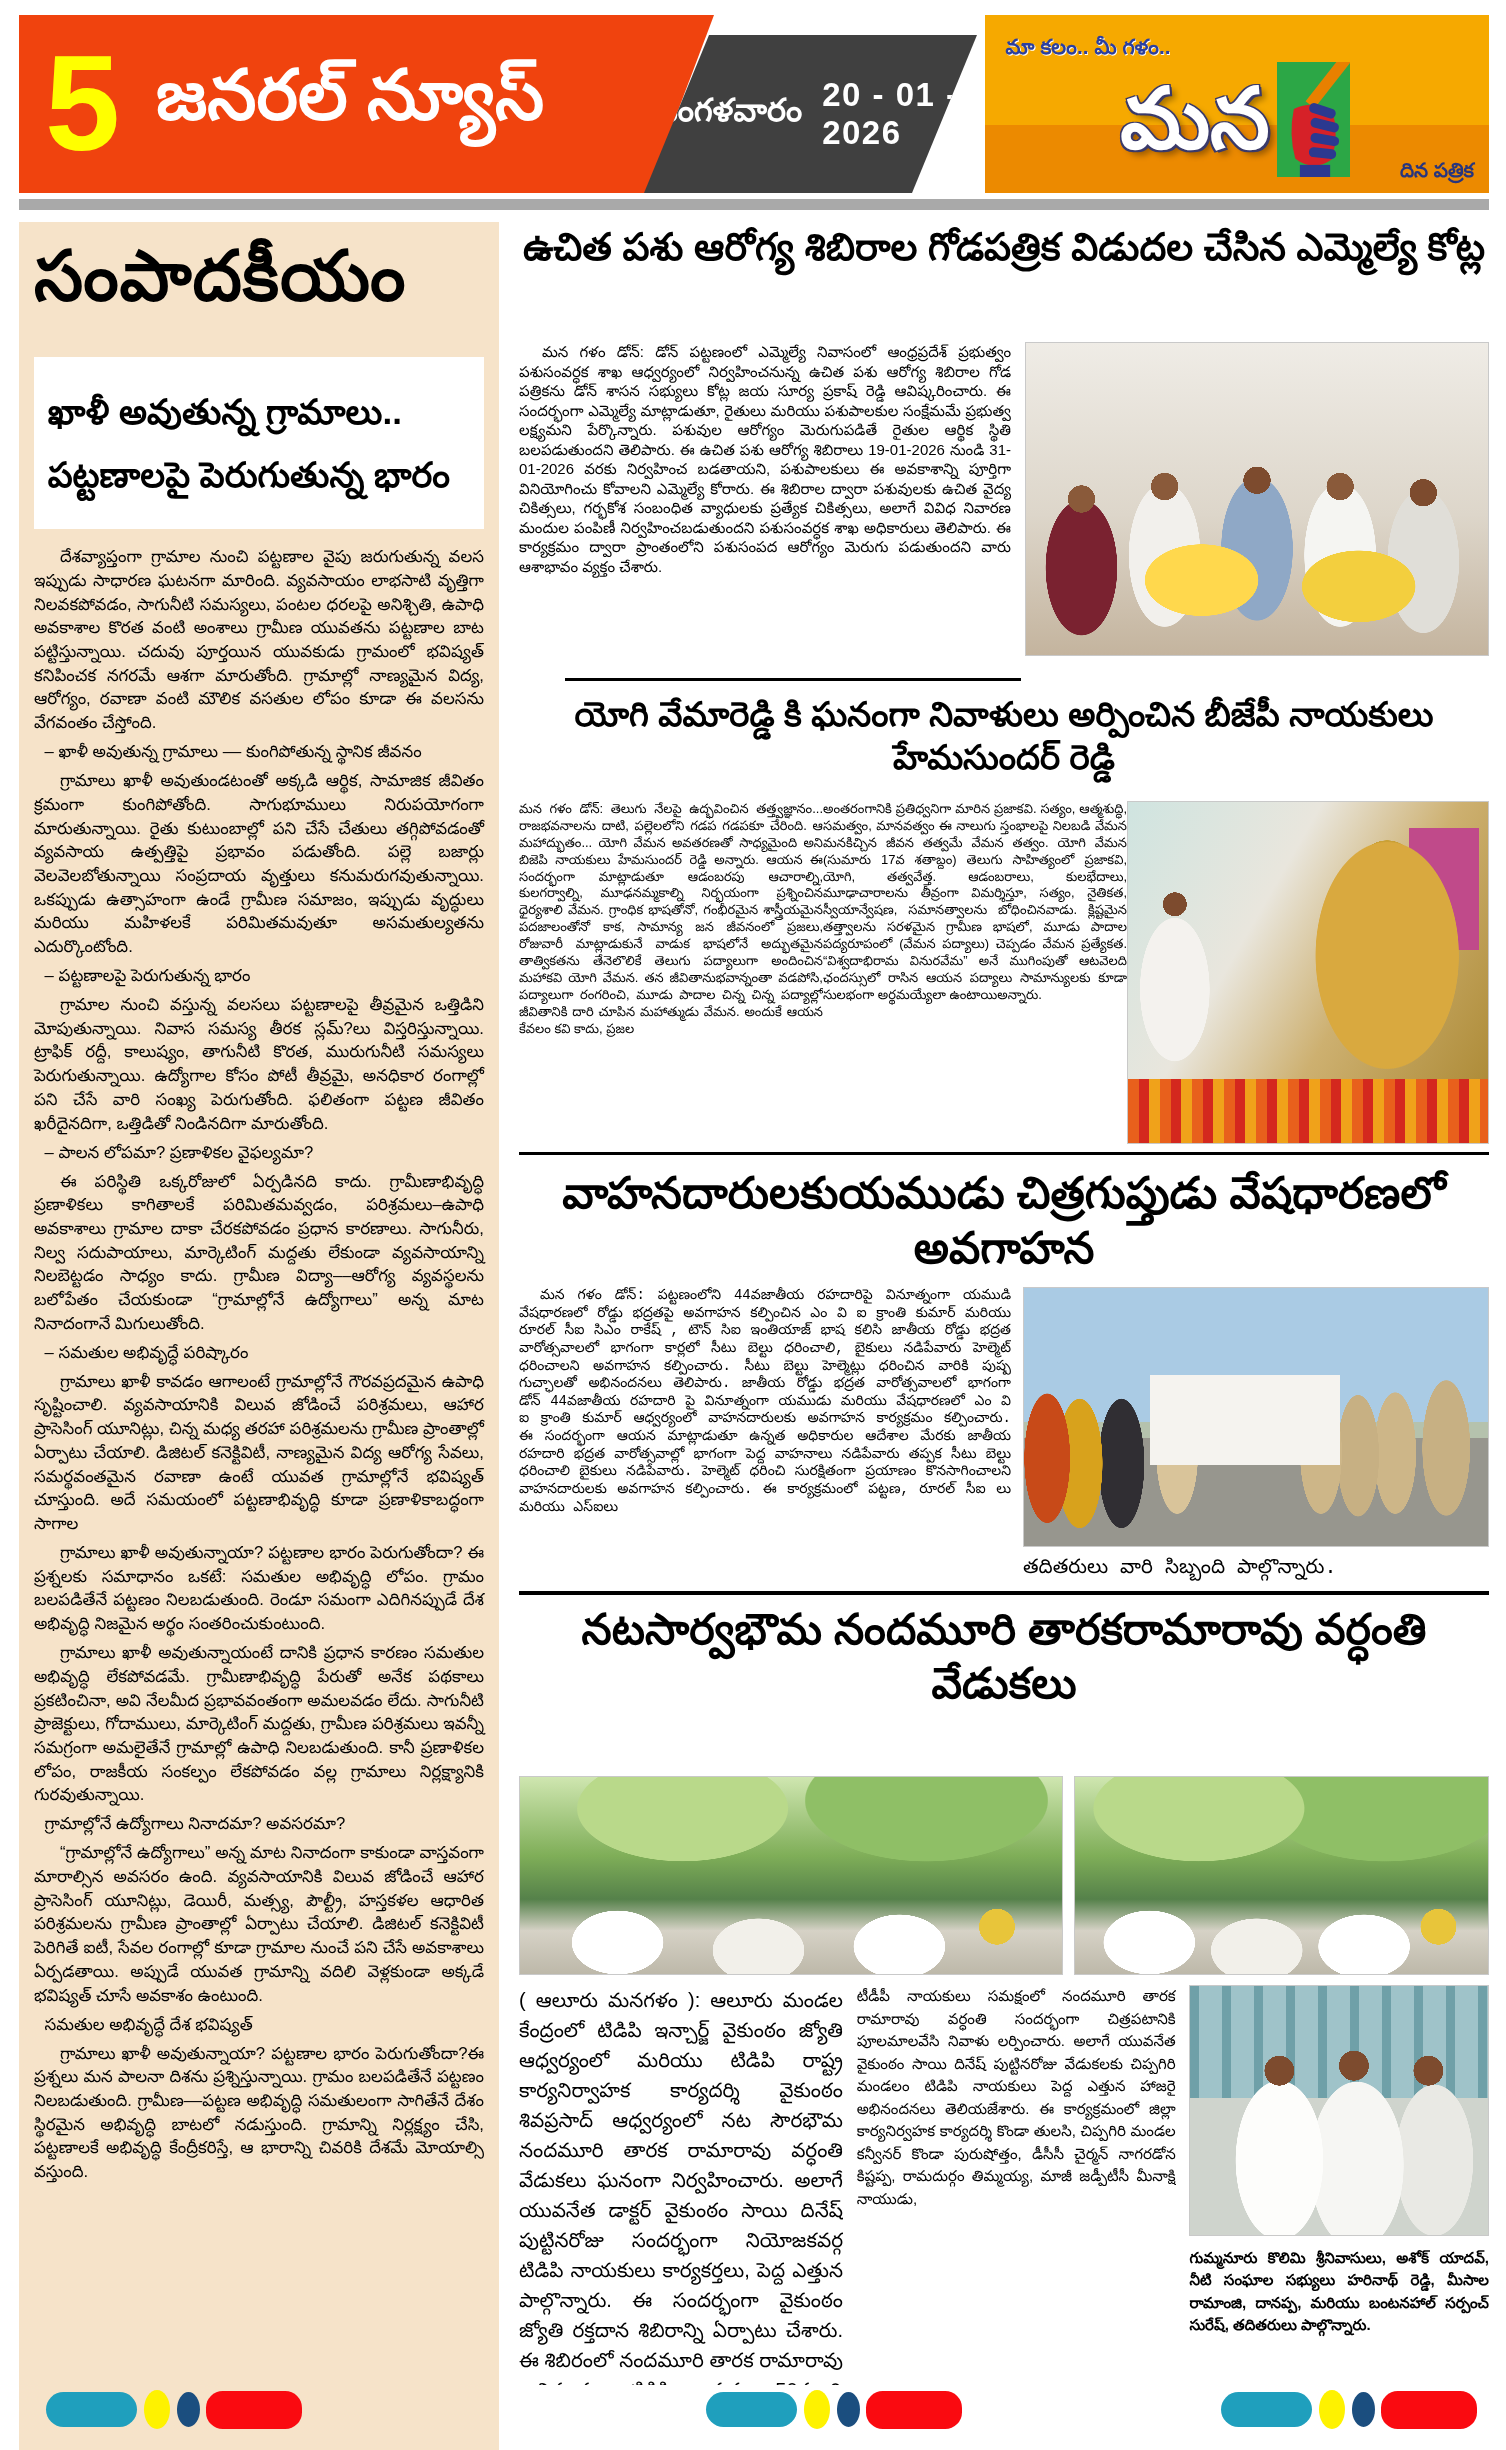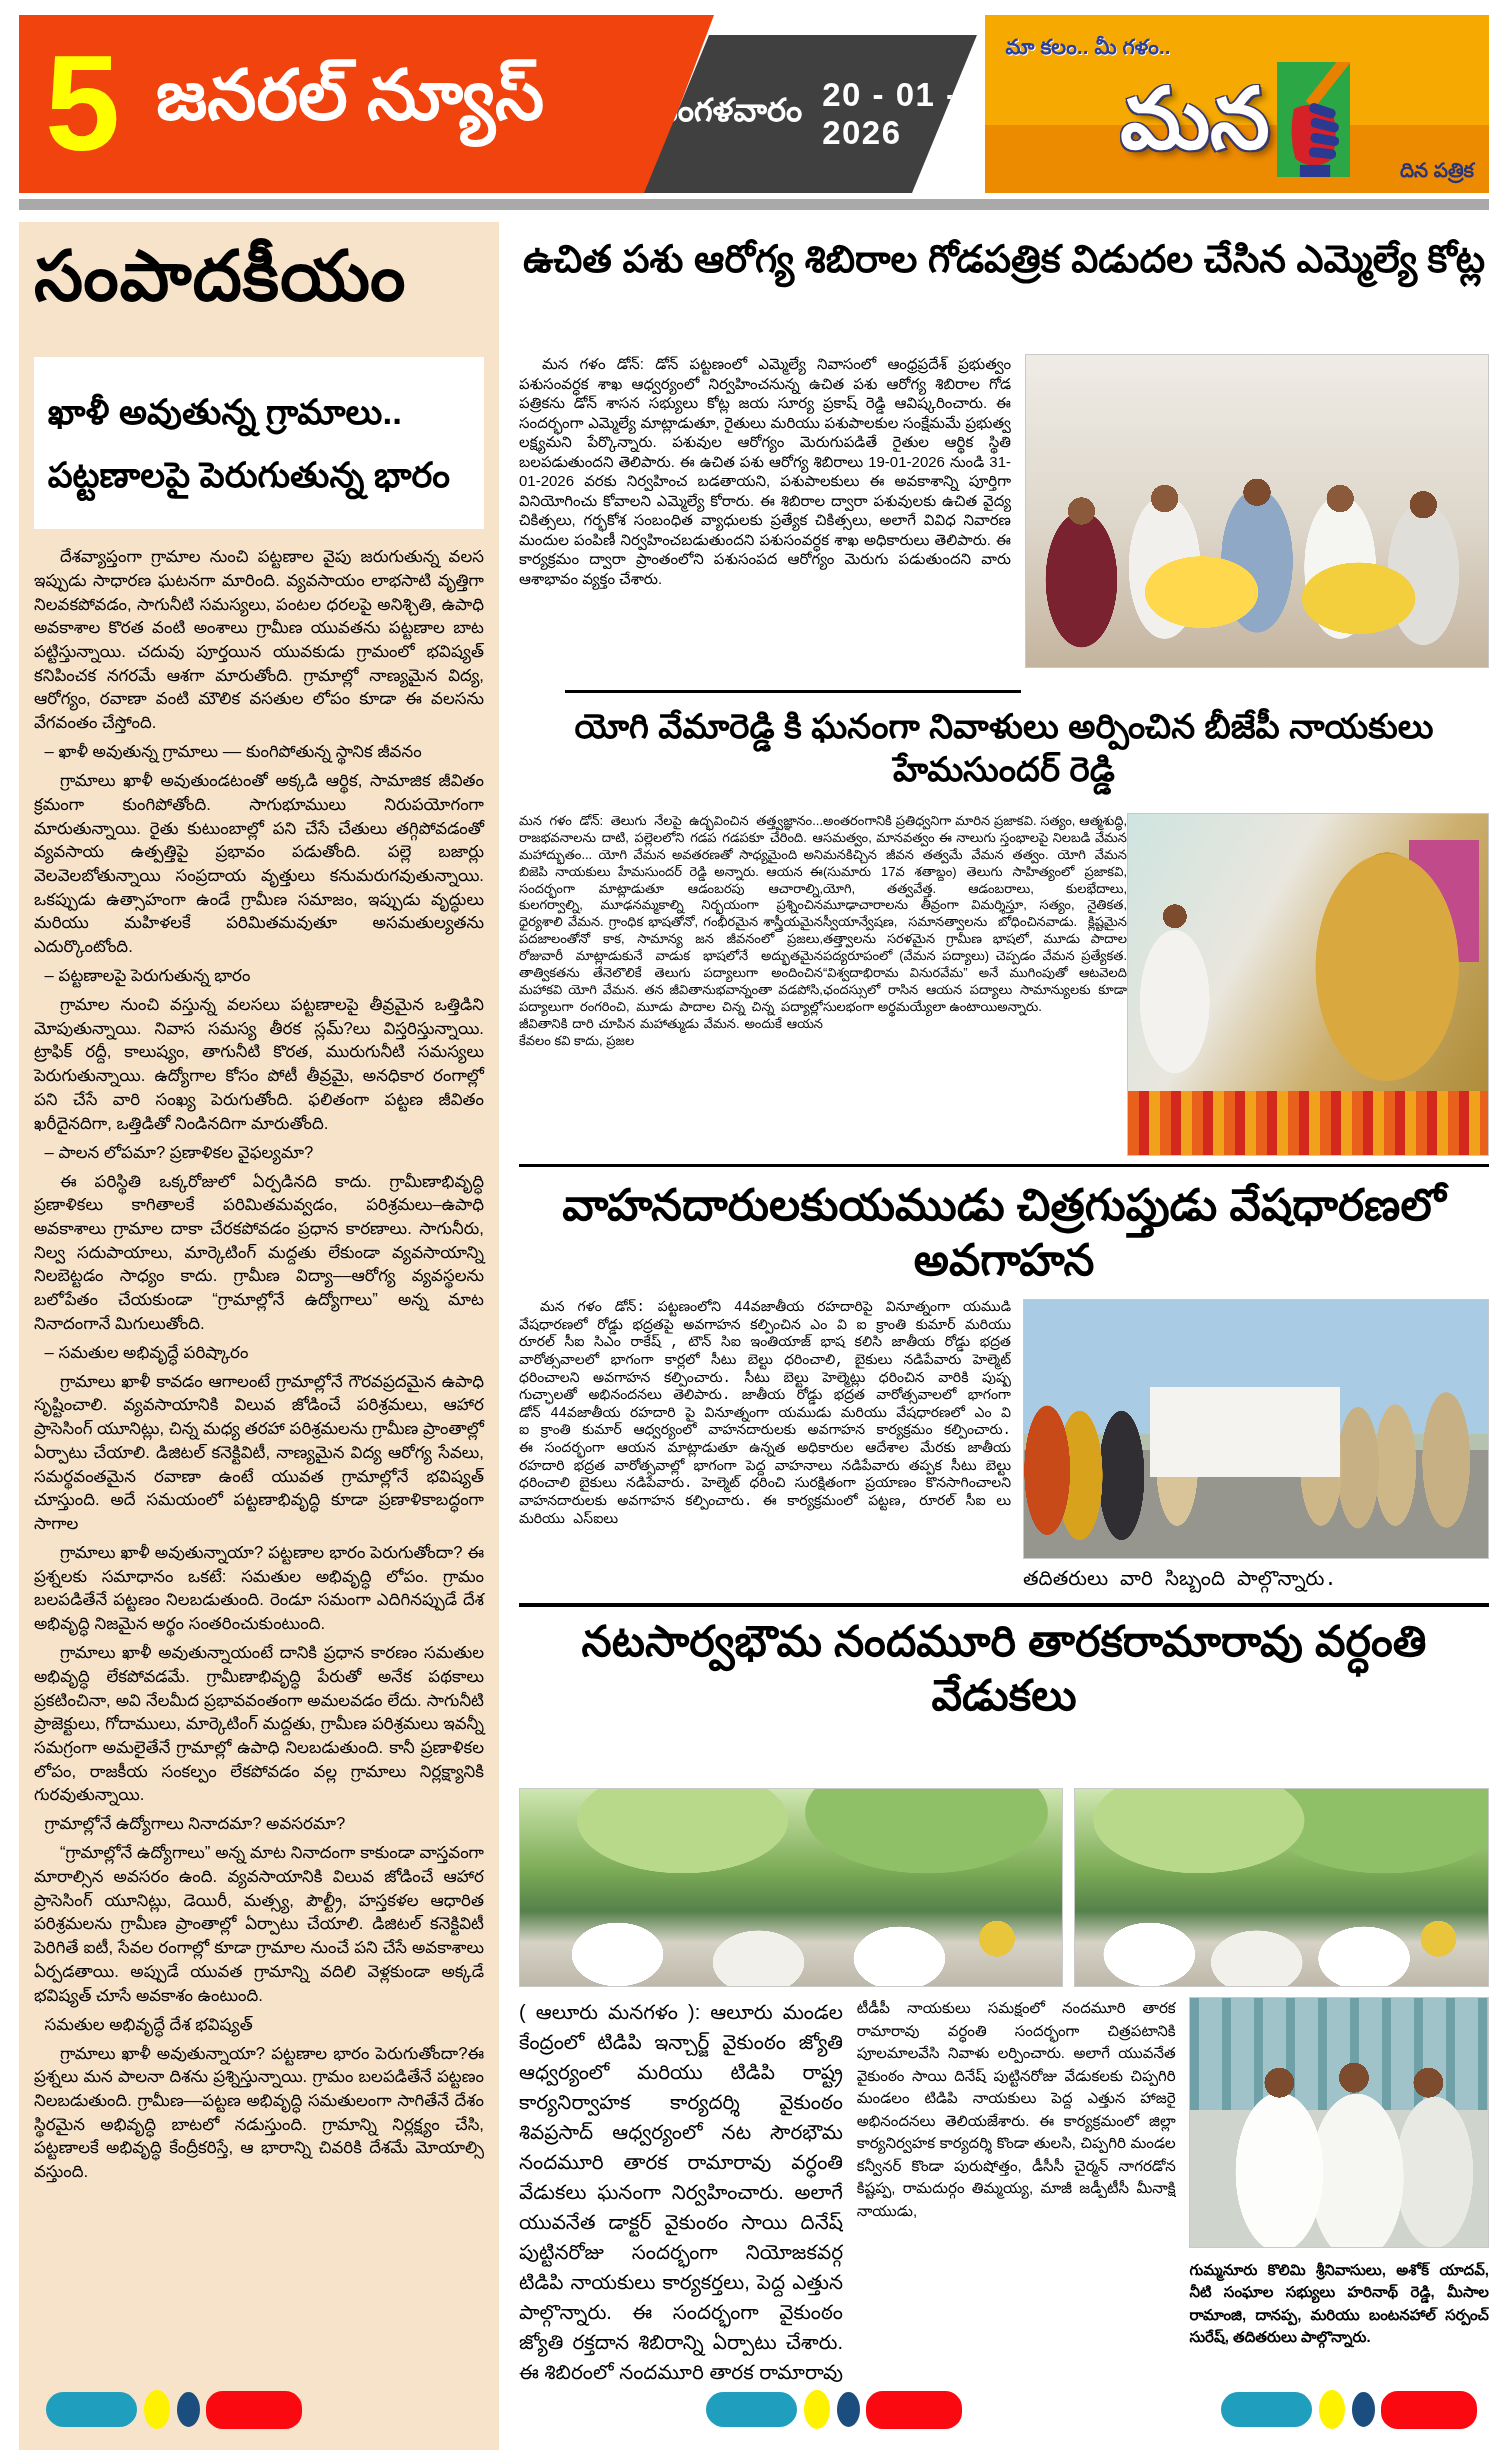--- a/index.html
+++ b/index.html
@@ -30,21 +30,21 @@
   
   .editorial{position:absolute;left:19px;top:222px;width:480px;height:2293px;background:#f6e3c9;
              padding:12px 15px;box-sizing:border-box;overflow:hidden;}
   .ed-title{font-size:70px;font-weight:800;letter-spacing:0.8px;margin:1.5px 0 23px;}
   .ed-hl-box{background:#fff;padding:23px 13.7px;margin-bottom:16.7px;}
   .ed-hl{font-size:35px;font-weight:800;line-height:1.8;}
   .ed-body p{font-size:16.7px;line-height:1.42;text-align:justify;margin:0 0 5.3px;text-indent:26px;}
   .ed-body p.ed-sub{text-indent:10.6px;margin-top:1.5px;}
   
   .rightcol{position:absolute;left:519px;top:222px;width:970px;height:2163px;}
-  .abs{position:absolute;margin-top:12px;}
+  .abs{position:absolute;}
   .headline{left:0;right:0;text-align:center;font-weight:800;line-height:1.25;}
   .a1-head{top:1.5px;font-size:38px;}
   .a1-row{top:120px;left:0;right:0;height:325px;display:flex;gap:13.7px;}
   .body-text{text-align:justify;overflow:hidden;}
   .a1-body{width:492px;font-size:15px;line-height:1.3;text-indent:23px;}
   .photo{border:0.8px solid #c9c9c9;box-sizing:border-box;}
   .a1-photo{flex:1;height:314px;background:
       radial-gradient(57px 36px at 38% 76%,#ffd84d 0 99%,transparent 100%),
       radial-gradient(57px 36px at 72% 78%,#f3cf3e 0 99%,transparent 100%),
       radial-gradient(13.7px 13.7px at 12% 50%,#8a5a3a 0 99%,transparent 100%),

